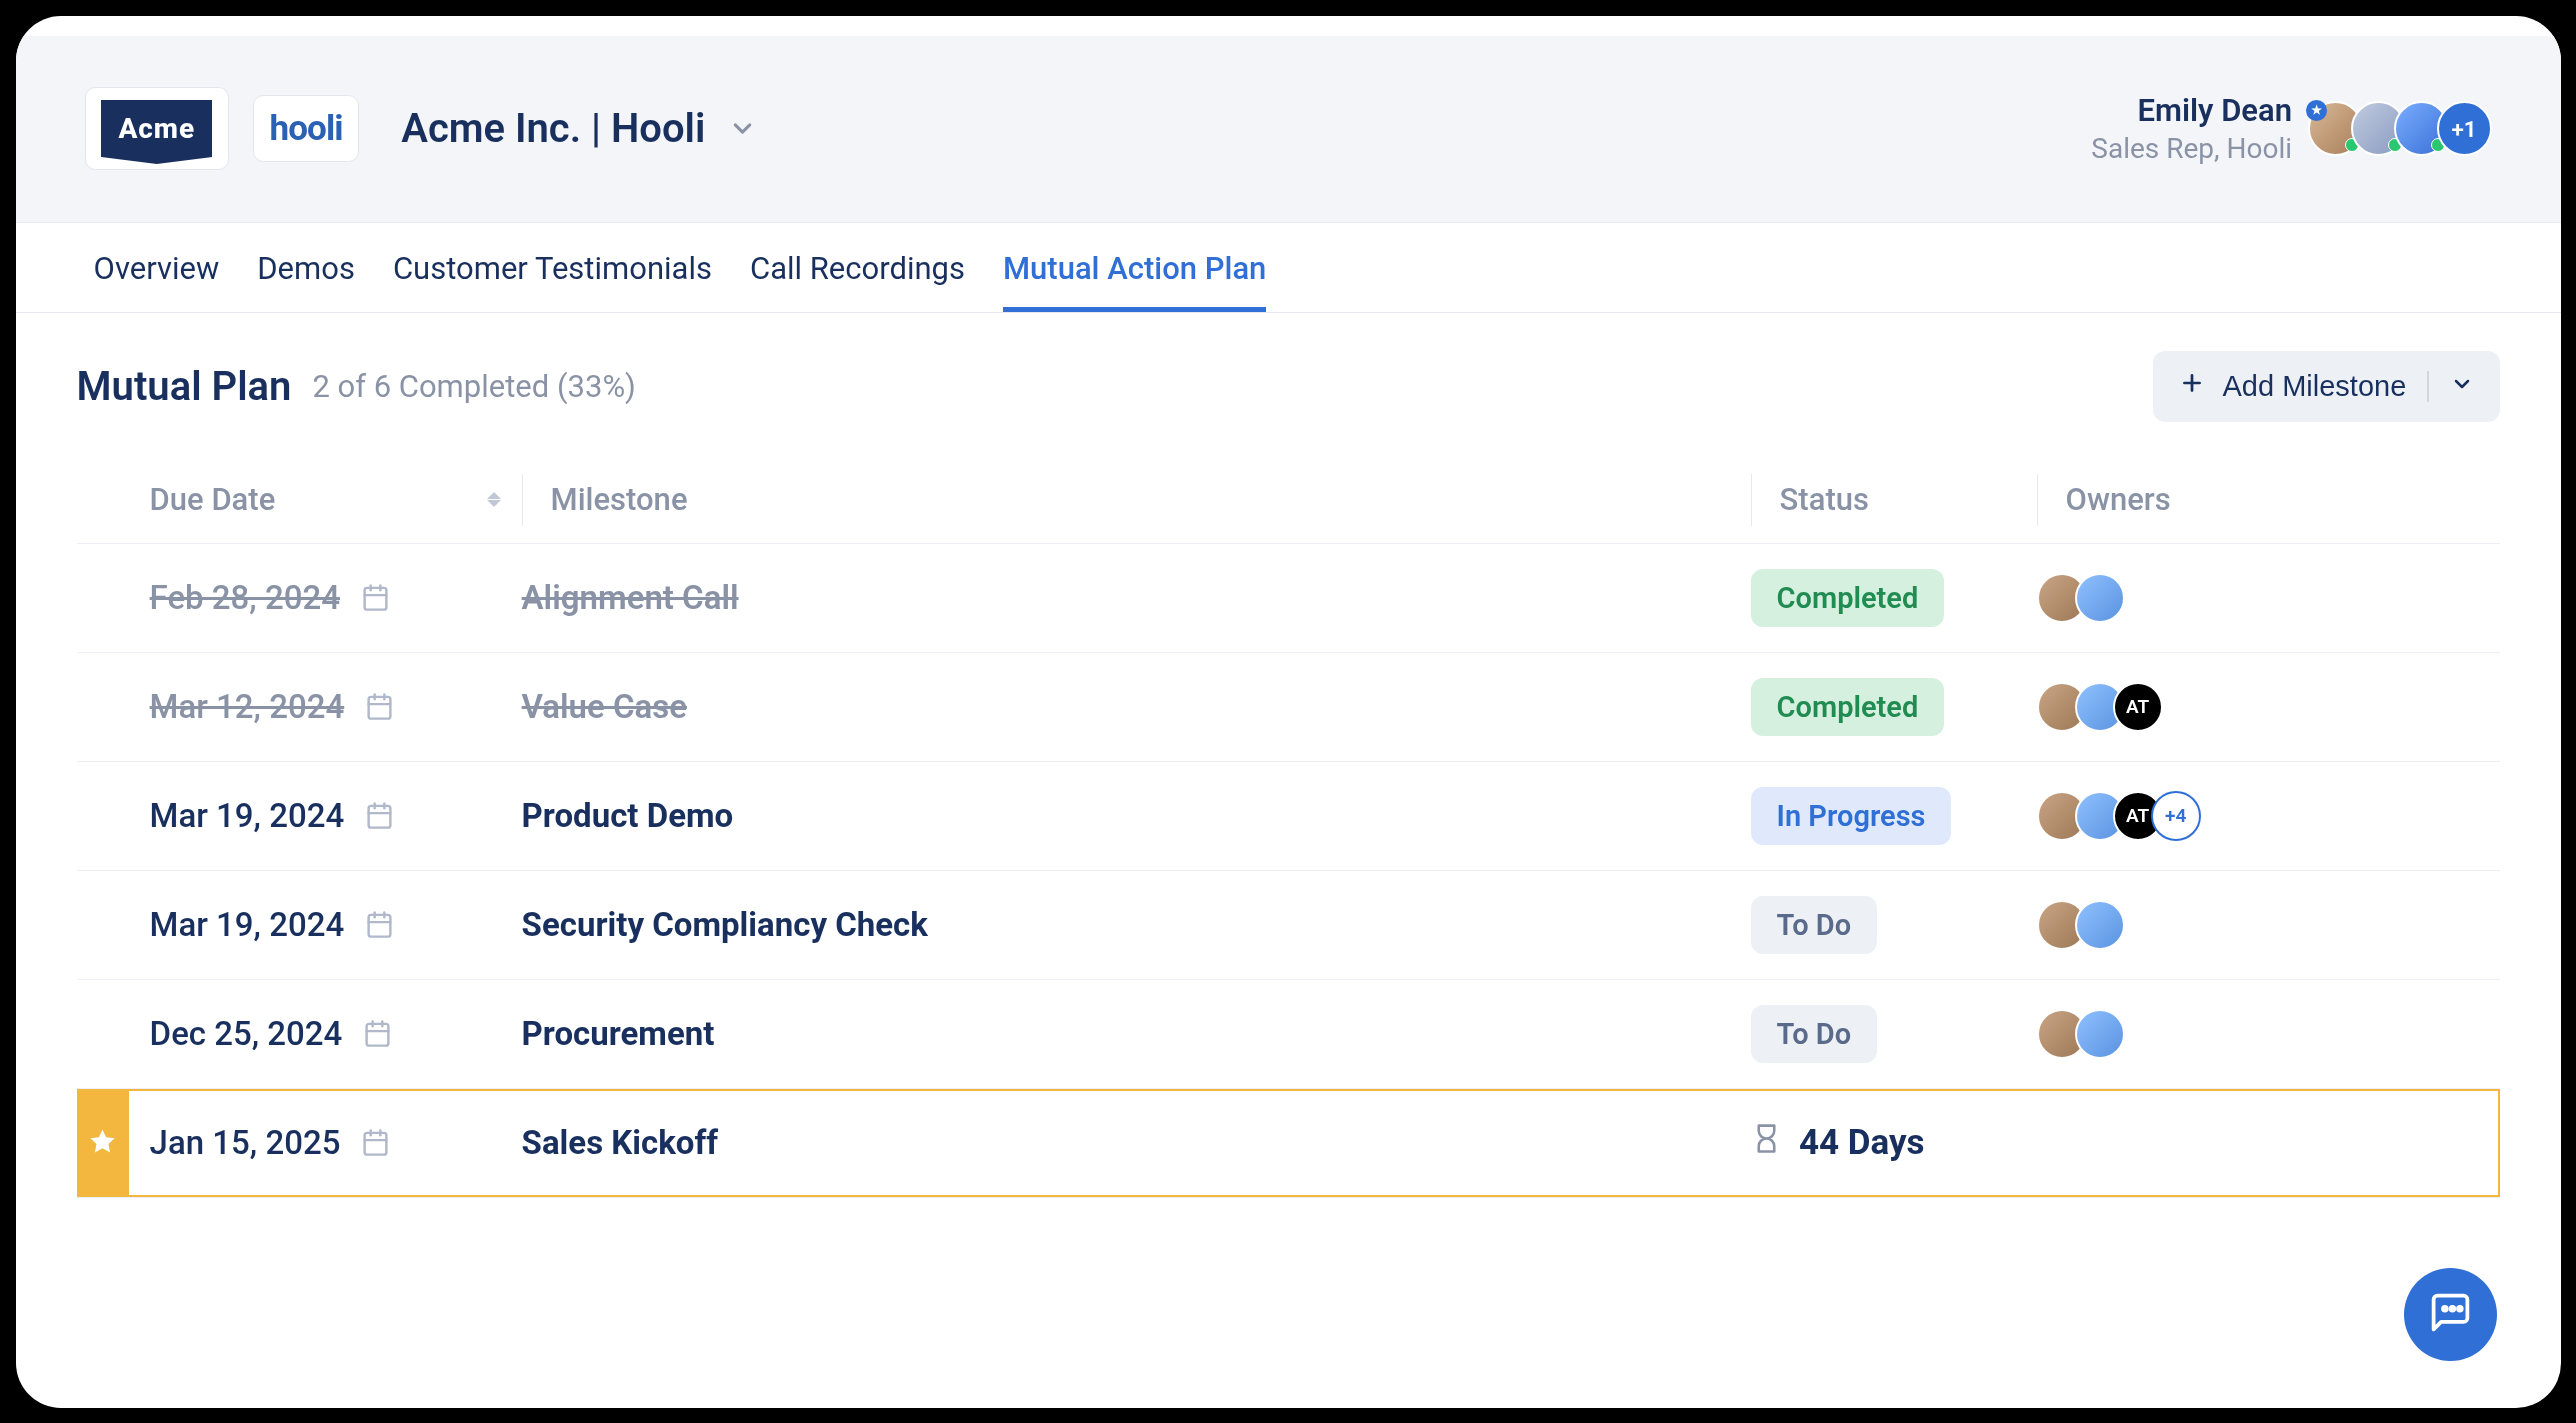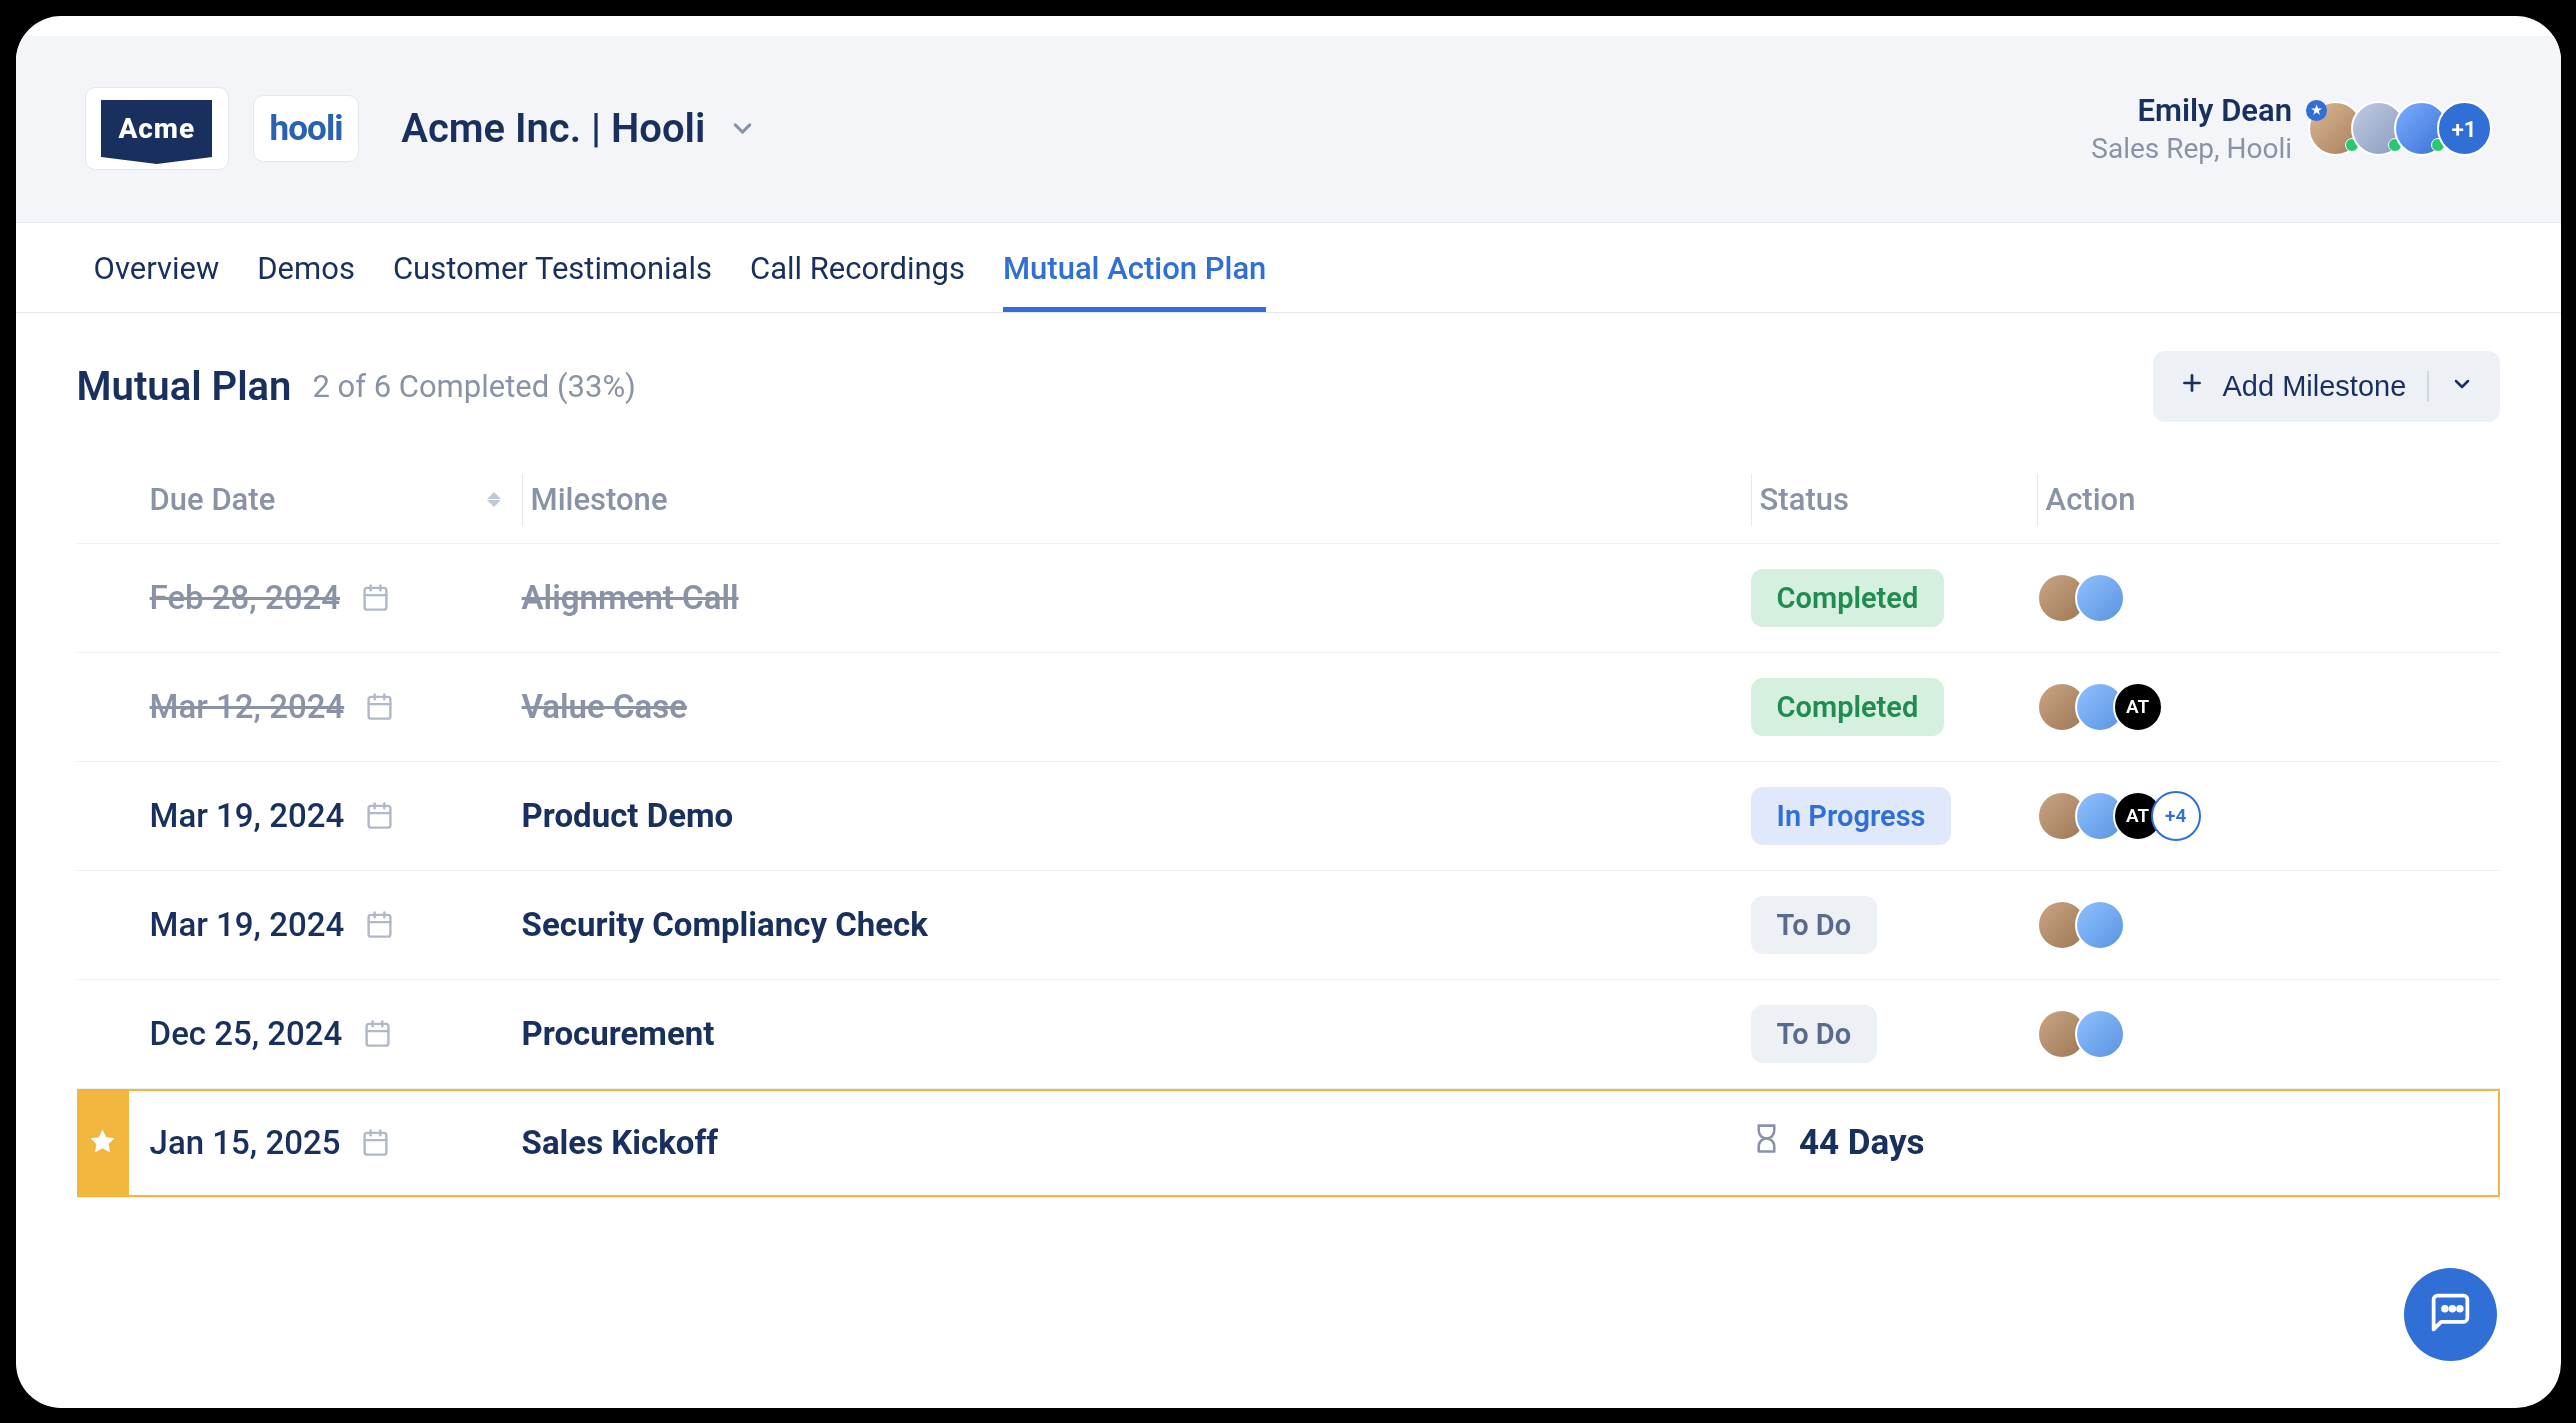--- a/index.html
+++ b/index.html
@@ -176,21 +176,21 @@
 .thead { border-bottom: 1.7px solid #eceff5; min-height: 87px;}
 .th {
   font-size: 31px;
   color: #8a93a6;
   font-weight: 500;
   display: flex;
   align-items: center;
   gap: 14px;
   height: 52px;
 }
-.th.vsep { border-left: 1.7px solid #e5e8ef; padding-left: 8px; }
+.th.vsep { border-left: 1.7px solid #e5e8ef; padding-left: 28px; }
 .sort-icon {
   display: inline-flex;
   flex-direction: column;
   gap: 1.7px;
   margin-left: auto;
   margin-right: 21px;
 }
 .sort-icon span {
   width: 0; height: 0;
   border-left: 7px solid transparent;
@@ -347,21 +347,21 @@
               <span class="down"></span>
             </span>
         </div>
         <div class="th vsep">
             <span>Milestone</span>
           </div>
         <div class="th vsep">
             <span>Status</span>
           </div>
         <div class="th vsep">
-            <span>Action</span>
+            <span>Owners</span>
           </div>
       </div>
       <div id="tbody">
           <div class="trow">
             <div class="starcol"></div>
             <div class="datecell struck">
               <span class="date-text">Feb 28, 2024</span>
               <span class="cal-icon">
                 <svg width="29" height="29" viewBox="0 0 24 24" fill="none" stroke="#b0b8ca" stroke-width="2" stroke-linecap="round" stroke-linejoin="round">
                   <rect x="3" y="4" width="18" height="18" rx="2"></rect>

